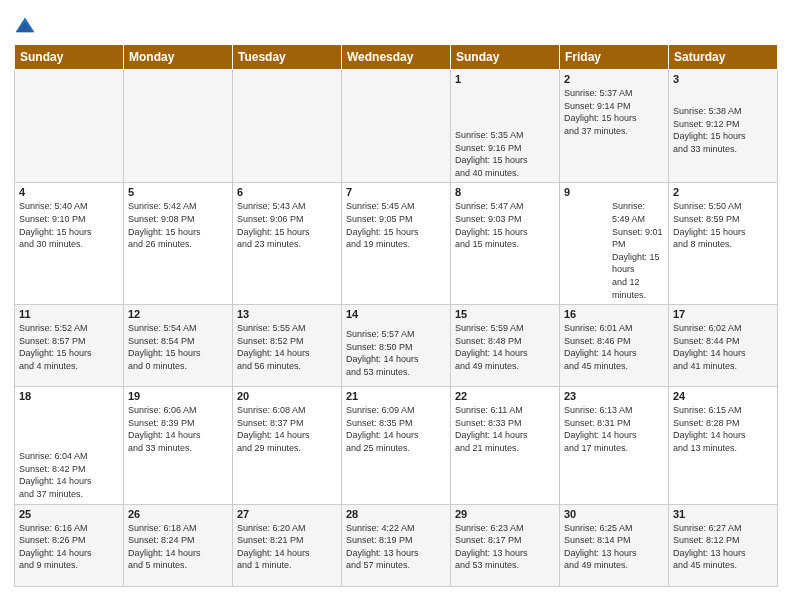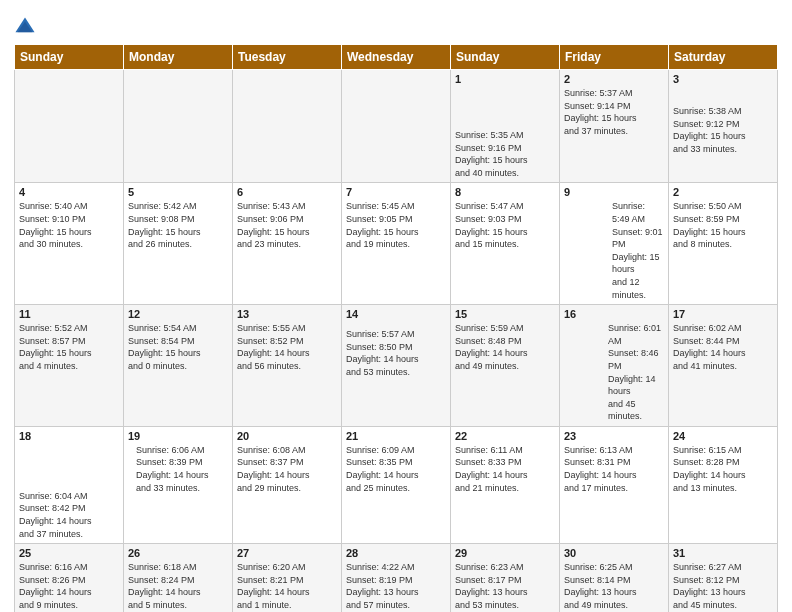--- a/index.html
+++ b/index.html
@@ -247,21 +247,21 @@
           </td>
           <td>
             <span class="day-num">15</span>
             <div class="day-info" style="white-space: pre-line;">Sunrise: 5:59 AM
 Sunset: 8:48 PM
 Daylight: 14 hours
 and 49 minutes.</div>
           </td>
           <td>
             <span class="day-num">16</span>
-            <div class="day-info" style="white-space: pre-line; margin-left: 44px;">Sunrise: 6:01 AM
+            <div class="day-info" style="white-space: pre-line;">Sunrise: 6:01 AM
 Sunset: 8:46 PM
 Daylight: 14 hours
 and 45 minutes.</div>
           </td>
           <td>
             <span class="day-num">17</span>
             <div class="day-info" style="white-space: pre-line;">Sunrise: 6:02 AM
 Sunset: 8:44 PM
 Daylight: 14 hours
 and 41 minutes.</div>
@@ -270,21 +270,21 @@
         <tr>
           <td>
             <span class="day-num">18</span>
             <div class="day-info" style="white-space: pre-line; margin-top: 48px;">Sunrise: 6:04 AM
 Sunset: 8:42 PM
 Daylight: 14 hours
 and 37 minutes.</div>
           </td>
           <td>
             <span class="day-num">19</span>
-            <div class="day-info" style="white-space: pre-line; margin-left: 8px;">Sunrise: 6:06 AM
+            <div class="day-info" style="white-space: pre-line;">Sunrise: 6:06 AM
 Sunset: 8:39 PM
 Daylight: 14 hours
 and 33 minutes.</div>
           </td>
           <td>
             <span class="day-num">20</span>
             <div class="day-info" style="white-space: pre-line;">Sunrise: 6:08 AM
 Sunset: 8:37 PM
 Daylight: 14 hours
 and 29 minutes.</div>

